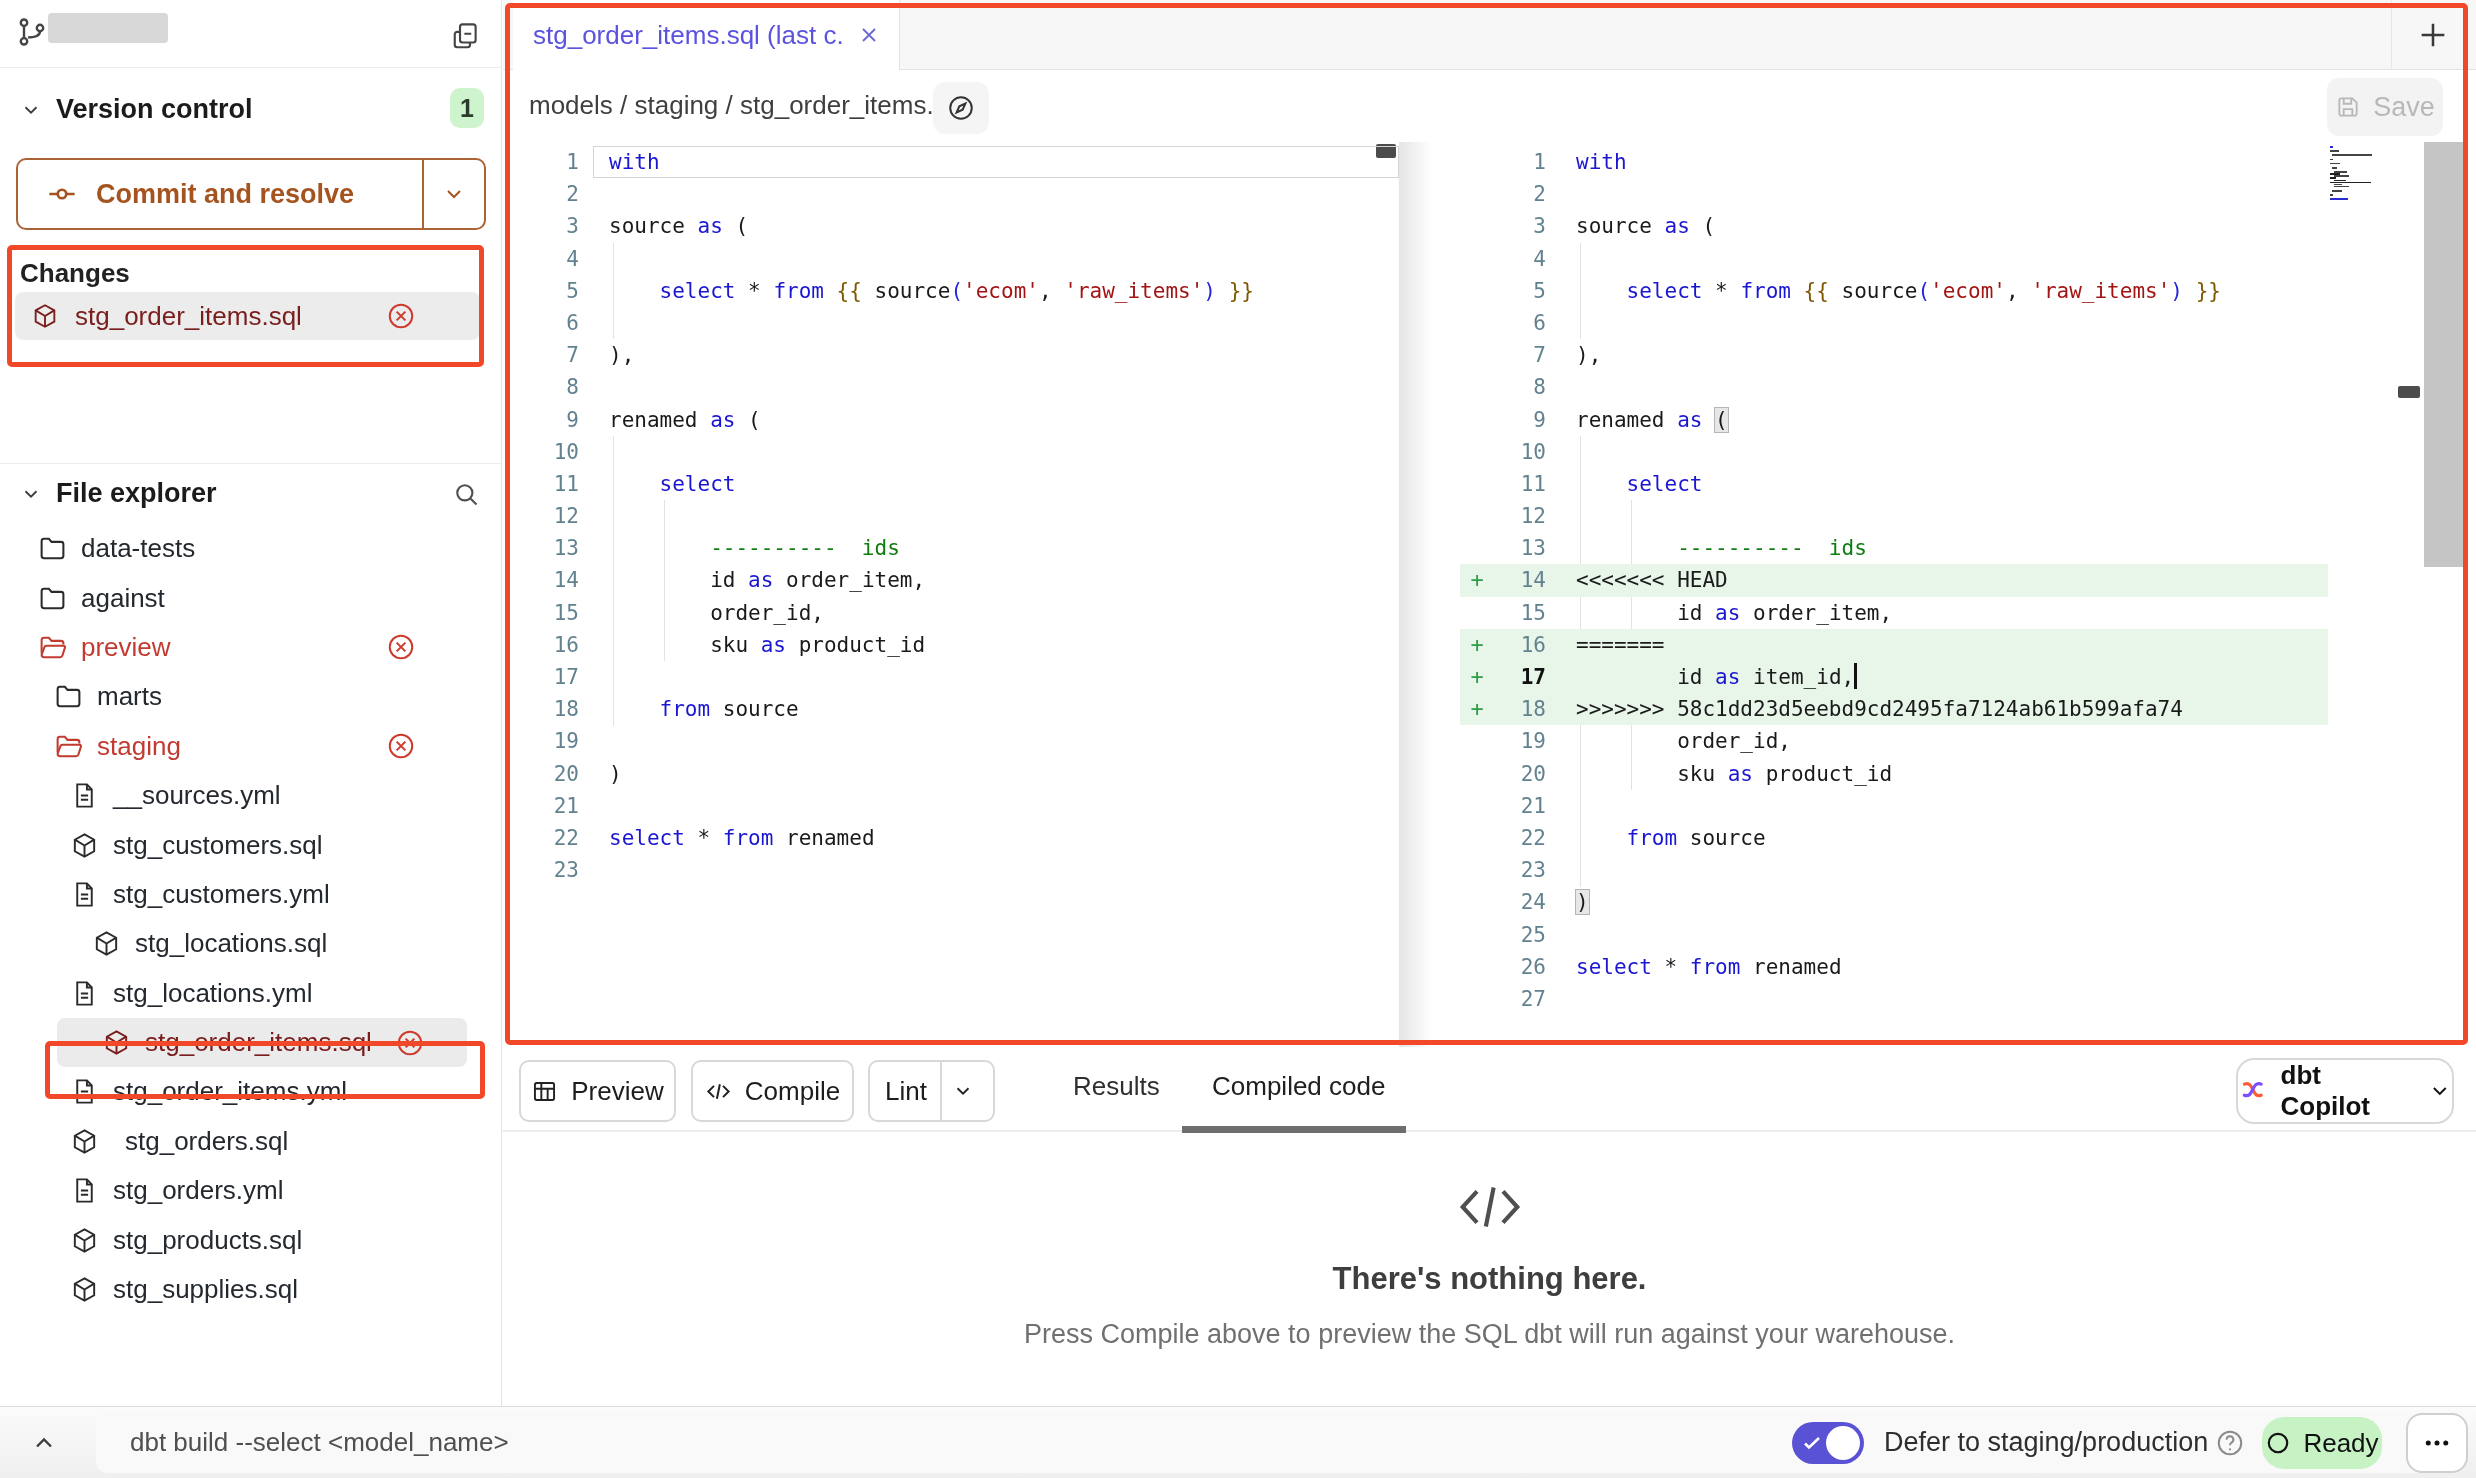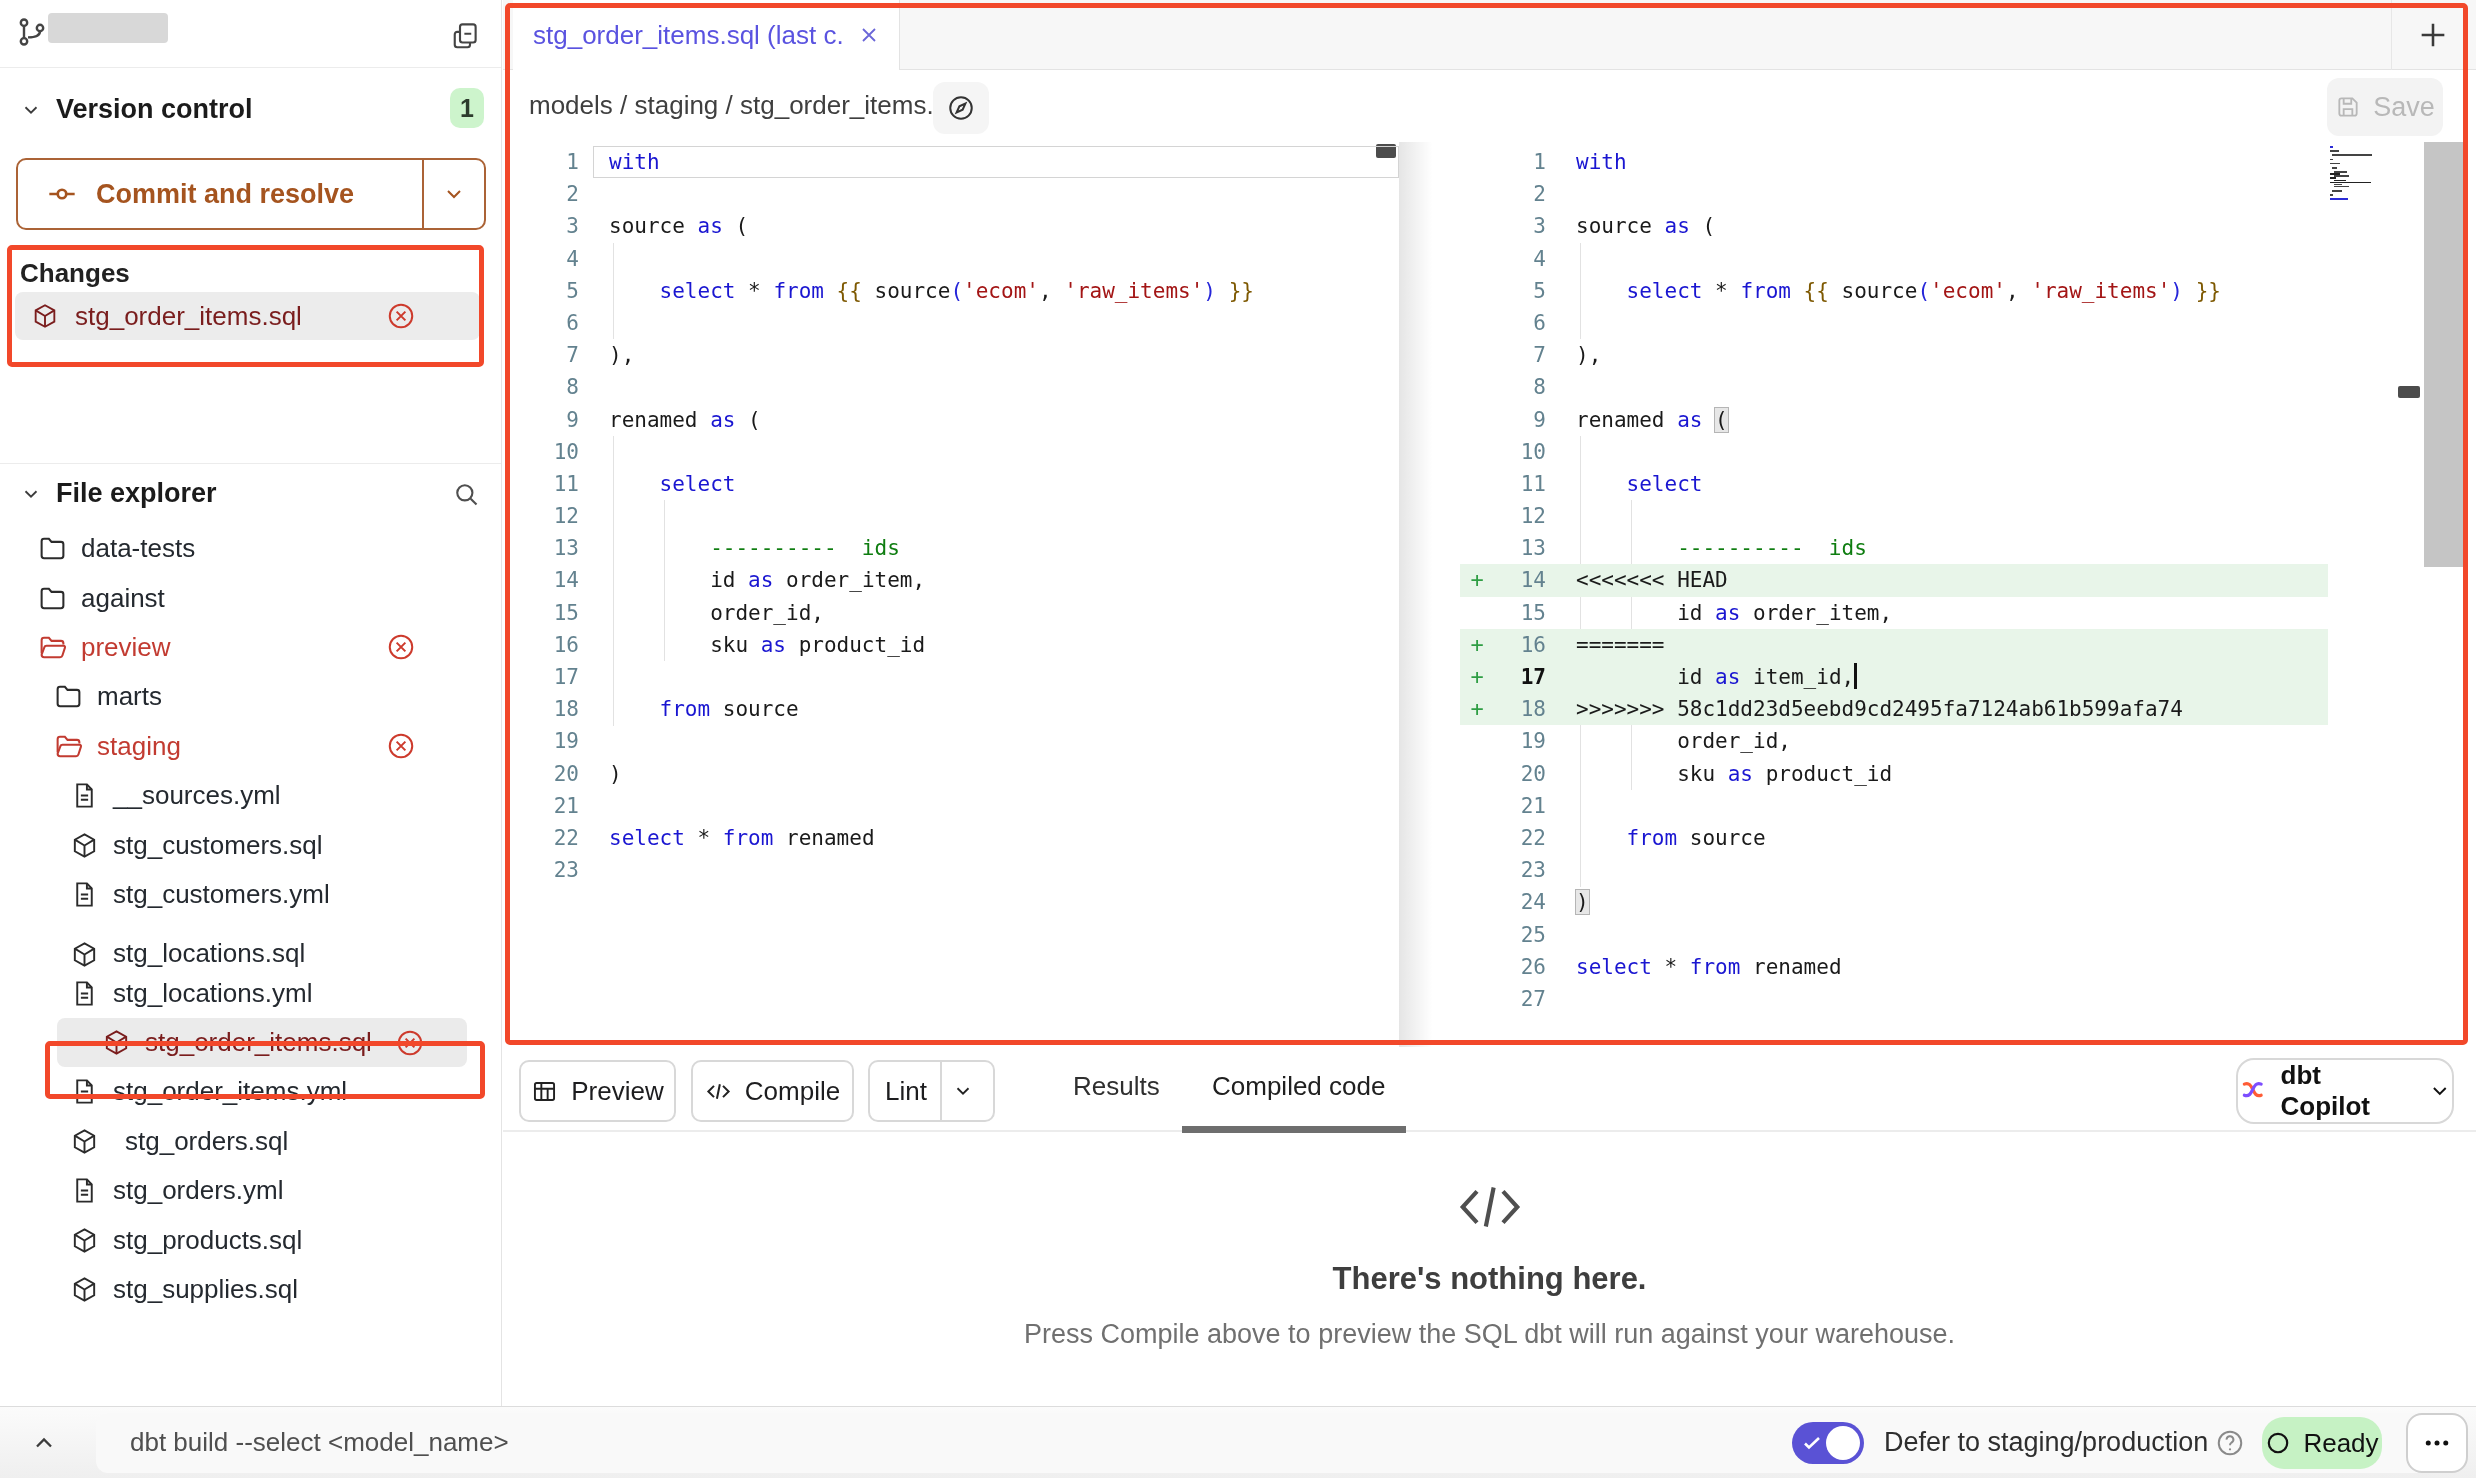--- a/index.html
+++ b/index.html
@@ -267,21 +267,21 @@
       </div>
       <div class="fe-row" style="padding-left: 70px;">
         <span class="icon fe-icon">
           <svg viewBox="0 0 24 24" fill="none" stroke="currentColor" stroke-width="1.6">
             <path d="M6 2.8h8l4 4.2v14.2H6z"></path>
             <path d="M14 2.8V7h4M9 12h6M9 15.5h6"></path>
           </svg>
         </span>
         <span>stg_customers.yml</span>
       </div>
-      <div class="fe-row" style="padding-left: 70px; align-items: flex-end;">
+      <div class="fe-row" style="padding-left: 92px;">
         <span class="icon fe-icon">
           <svg viewBox="0 0 24 24" fill="none" stroke="currentColor" stroke-width="1.6">
             <path d="M12 2.8l8 4.4v9.6l-8 4.4-8-4.4V7.2z"></path>
             <path d="M12 12L4 7.2M12 12l8-4.8M12 12v9.2"></path>
           </svg>
         </span>
         <span>stg_locations.sql</span>
       </div>
       <div class="fe-row" style="padding-left: 70px;">
         <span class="icon fe-icon">

